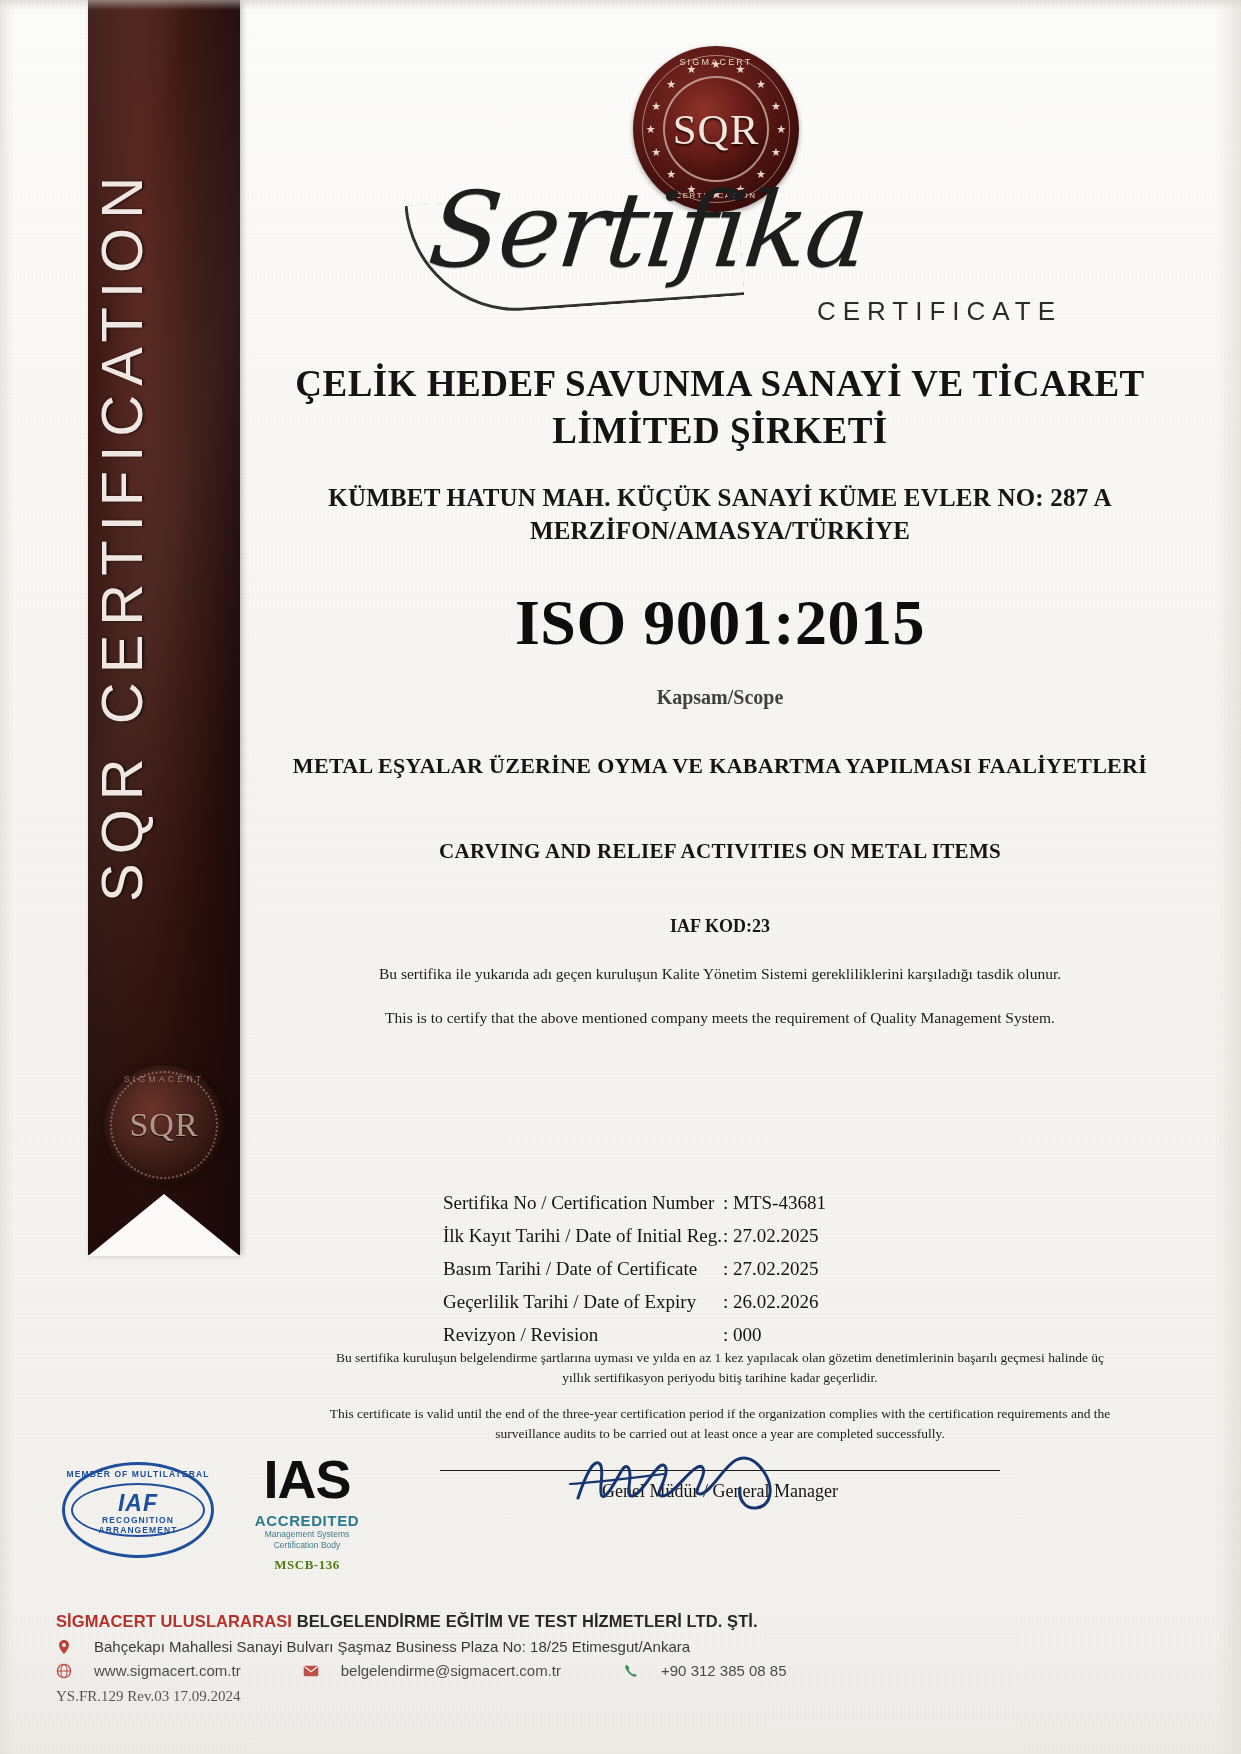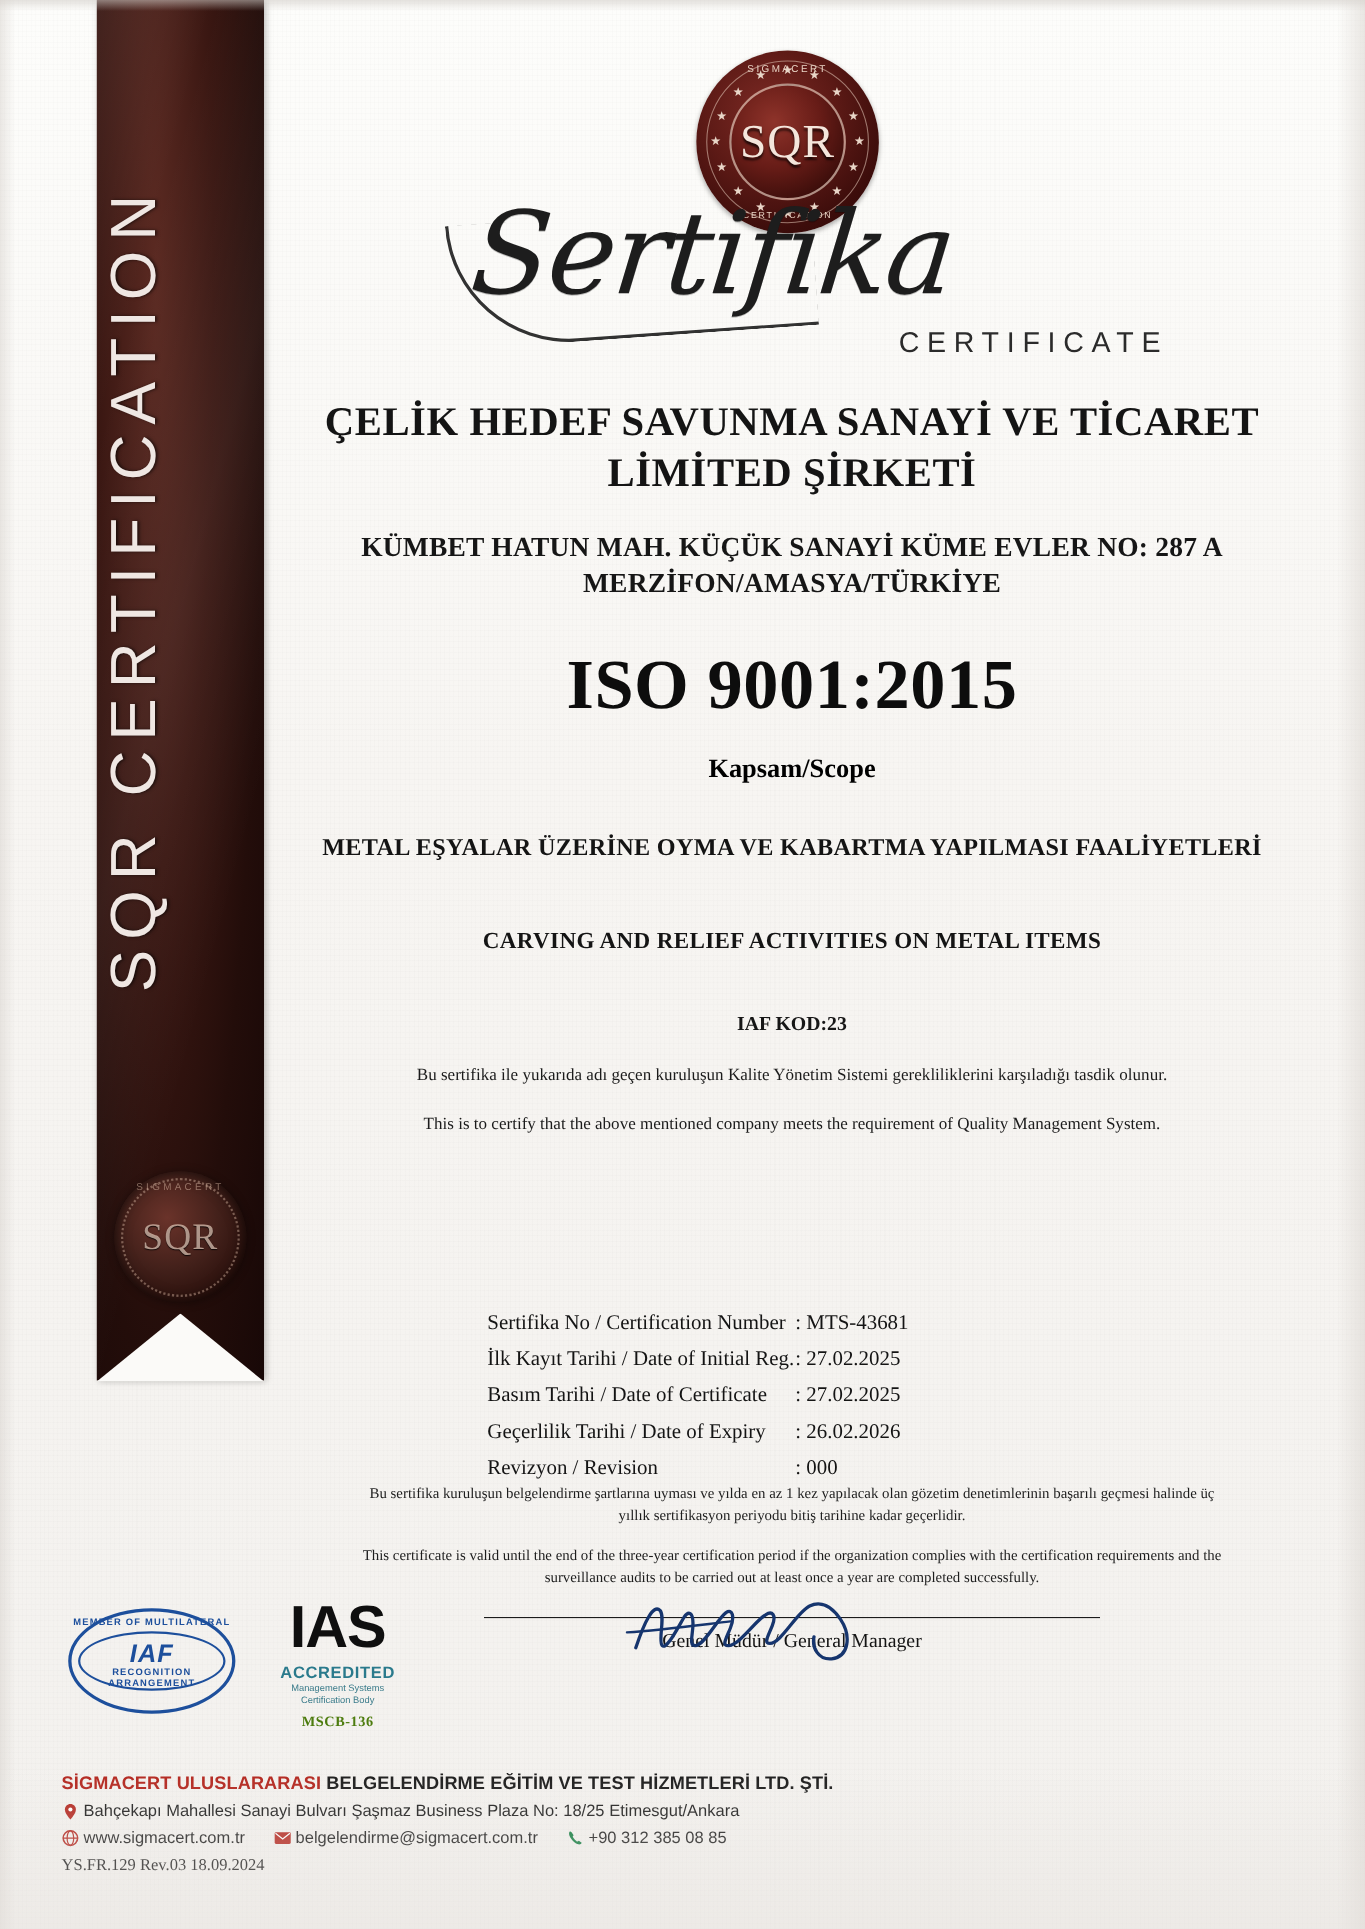--- a/index.html
+++ b/index.html
@@ -267,23 +267,23 @@
   }
   .standard {
     margin-top: 38px;
     font-size: 64px;
     font-weight: bold;
     letter-spacing: 0.5px;
     color: #0d0d0d;
   }
   .scope-label {
     margin-top: 26px;
-    font-size: 24px;
-    font-weight: bold;
-    color: #000000;
+    font-size: 20px;
+    font-weight: bold;
+    color: #404040;
   }
   .scope-tr {
     margin-top: 44px;
     font-size: 22px;
     font-weight: bold;
     letter-spacing: 0.3px;
     color: #141414;
   }
   .scope-en {
     margin-top: 60px;
@@ -483,21 +483,21 @@
   }
   .footer .line1 .red {
     color: #b3261e;
   }
   .footer .line2,
   .footer .line3 {
     margin-top: 7px;
     font-size: 15px;
     display: flex;
     align-items: center;
-    gap: 4px;
+    gap: 22px;
     flex-wrap: wrap;
   }
   .footer .gap {
     display: inline-block;
     width: 18px;
   }
   .ficon {
     display: inline-block;
     width: 16px;
     height: 16px;
@@ -672,20 +672,20 @@
         <rect x="0.8" y="1" width="16.4" height="12" rx="1.4" fill="#b3261e"></rect>
         <path d="M1.6 2 L9 7.8 L16.4 2" fill="none" stroke="#fff" stroke-width="1.3"></path>
       </svg>
       <span>belgelendirme@sigmacert.com.tr</span>
       <span class="gap"></span>
       <svg class="ficon" viewBox="0 0 16 16">
         <path d="M3 2 C2 3 2 5 3.6 7.6 C5.4 10.6 8.2 12.8 10.6 13.6 C12.2 14.1 13.4 13.2 13.8 12.2 L11.2 10.4 C10.6 11 10 11.4 9.4 11 C8.2 10.2 6.6 8.5 5.8 7 C5.5 6.4 5.9 5.8 6.5 5.3 L4.6 2.6 C4.1 2 3.5 1.8 3 2 Z" fill="#0f7a3d"></path>
       </svg>
       <span>+90 312 385 08 85</span>
     </div>
-    <div class="rev">YS.FR.129 Rev.03 18.09.2024</div>
+    <div class="rev">YS.FR.129 Rev.03 17.09.2024</div>
   </div>
 
   <div class="scan-edge-top"></div>
   <div class="scan-edge-left"></div>
   <div class="scan-edge-right"></div>
   <div class="scan-edge-bottom"></div>
 </div>
 
 </body></html>

